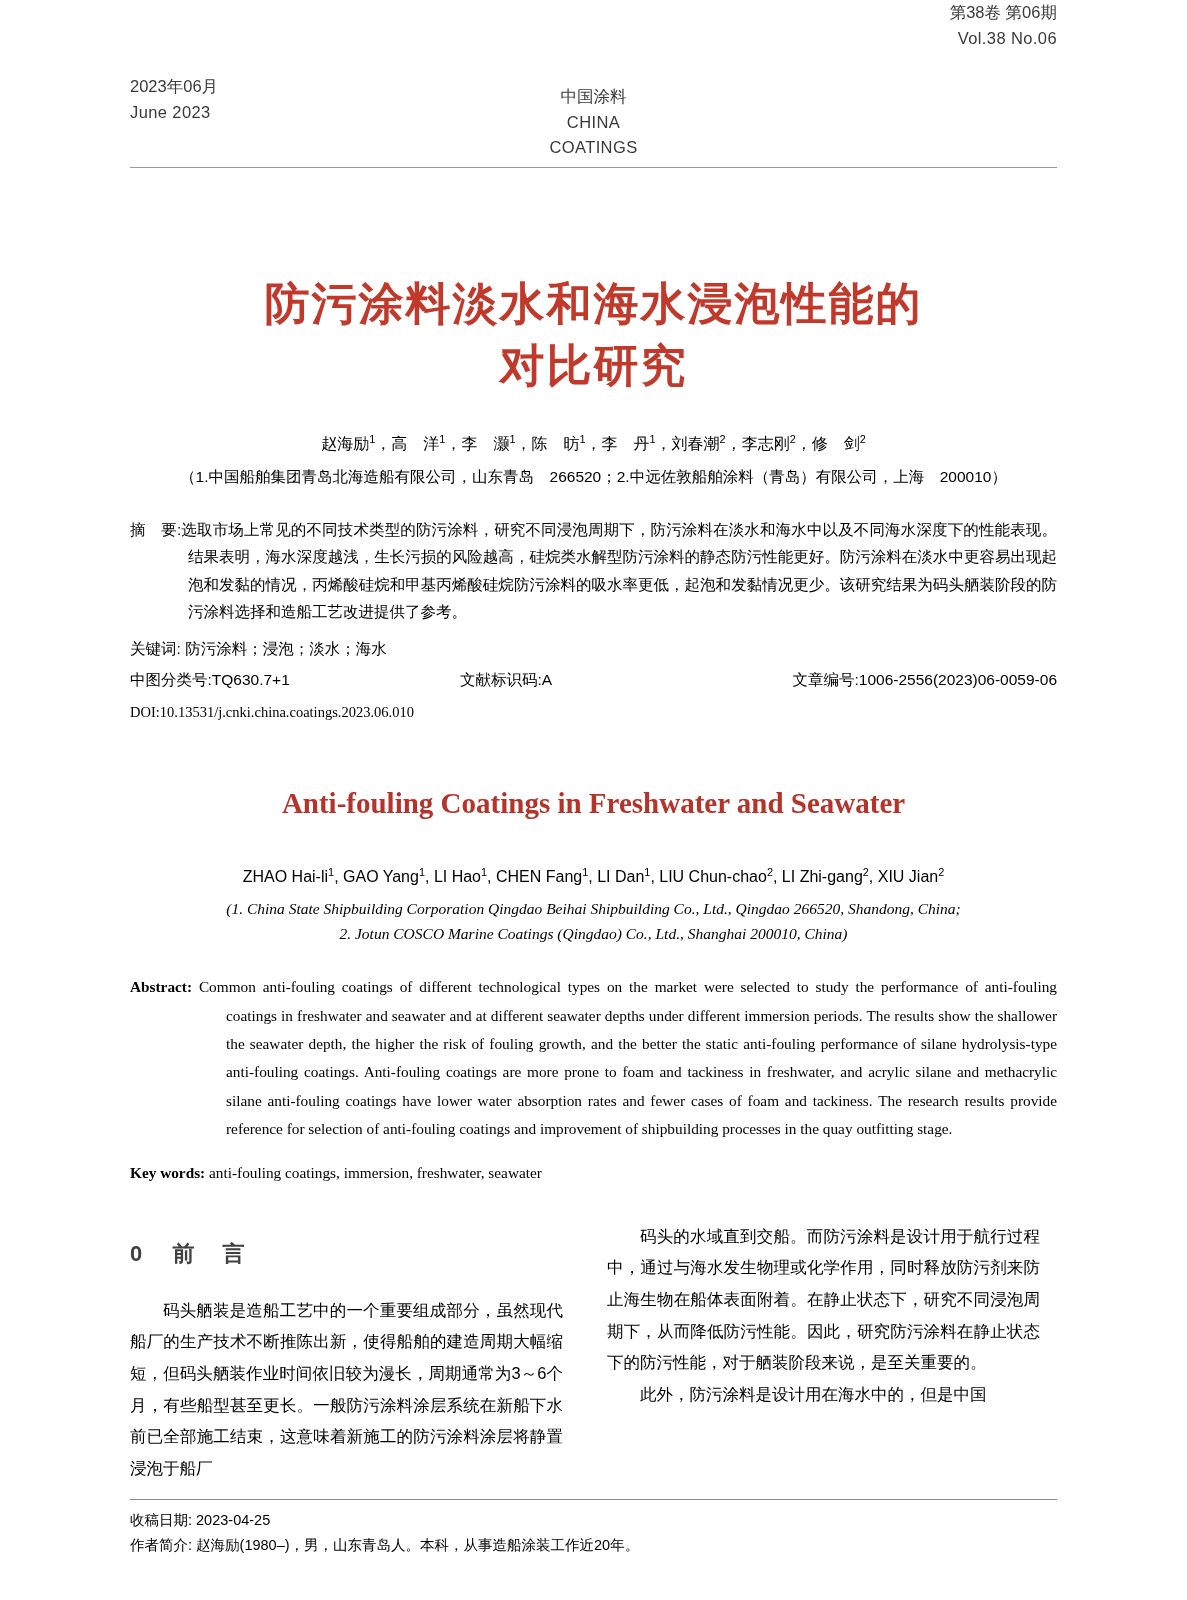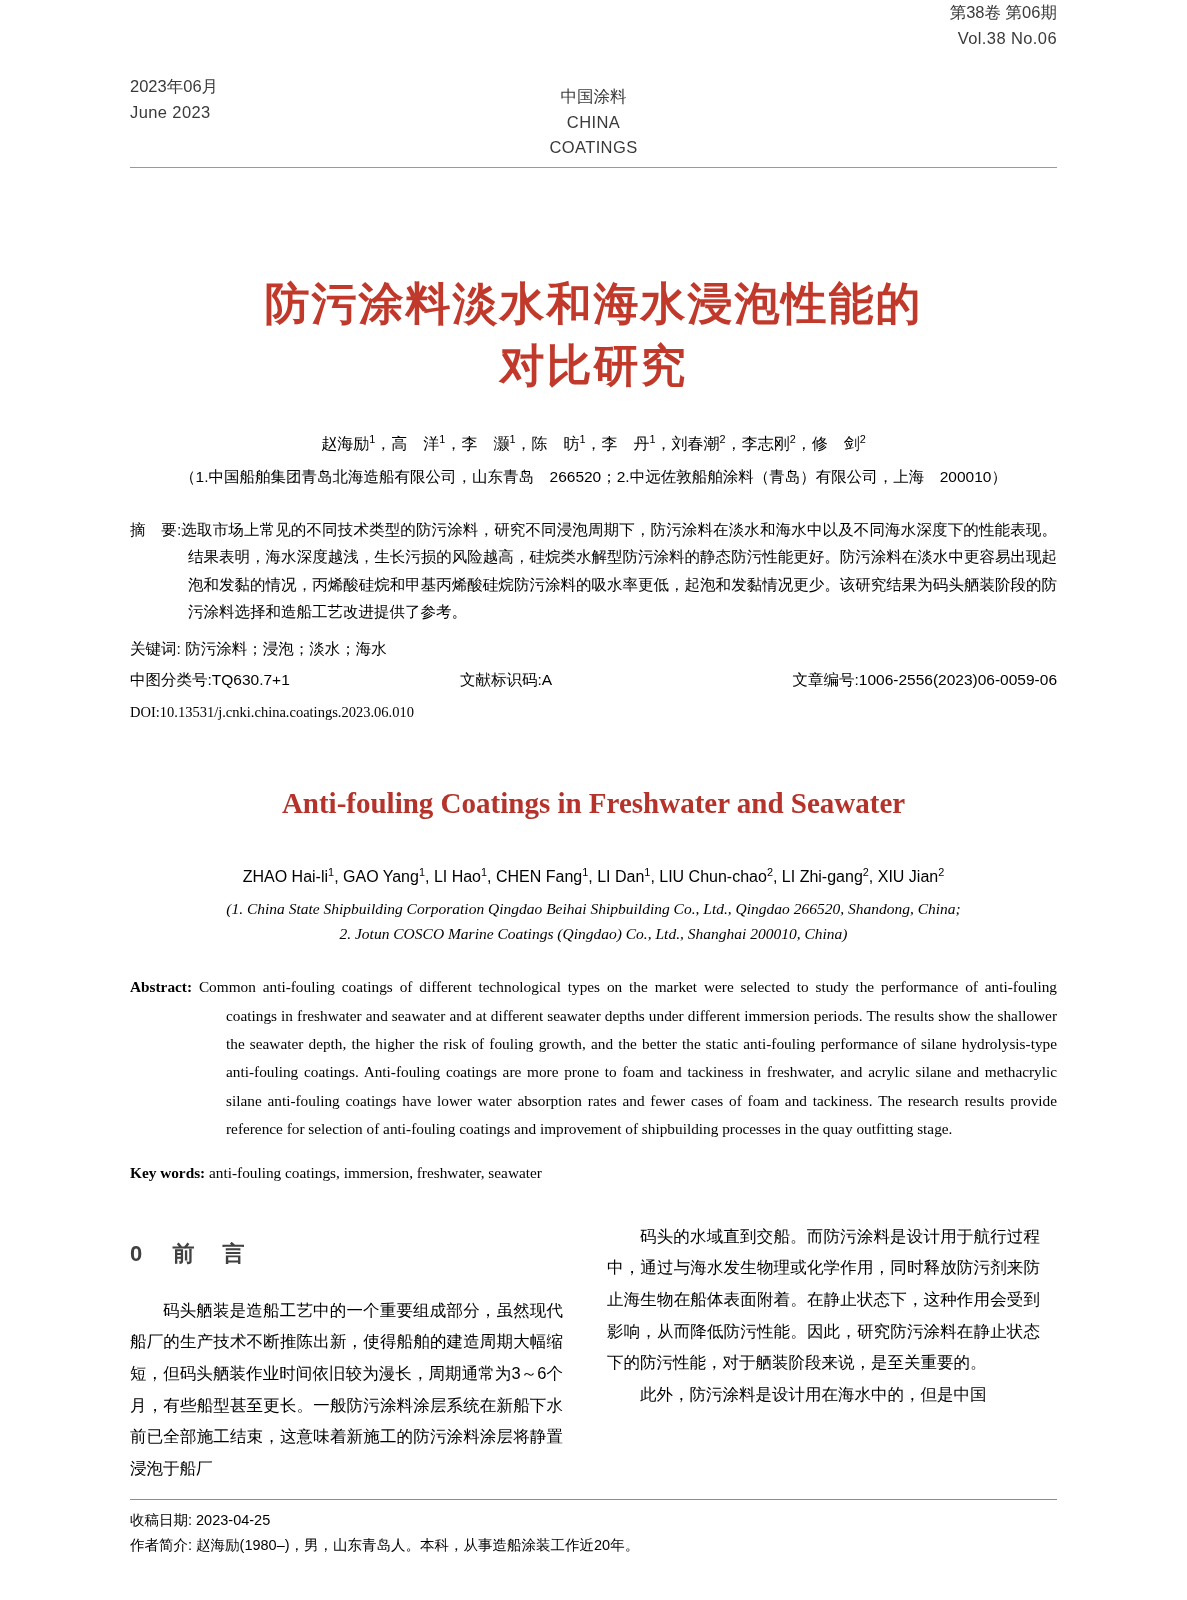--- a/index.html
+++ b/index.html
@@ -238,21 +238,21 @@
   <div class="section-head">
     <span>0</span>
     &nbsp;&nbsp;<span>前　言</span>
   </div>
 
   <div class="cols">
     <div class="col left">
       <p>码头舾装是造船工艺中的一个重要组成部分，虽然现代船厂的生产技术不断推陈出新，使得船舶的建造周期大幅缩短，但码头舾装作业时间依旧较为漫长，周期通常为3～6个月，有些船型甚至更长。一般防污涂料涂层系统在新船下水前已全部施工结束，这意味着新施工的防污涂料涂层将静置浸泡于船厂</p>
     </div>
     <div class="col right">
-      <p>码头的水域直到交船。而防污涂料是设计用于航行过程中，通过与海水发生物理或化学作用，同时释放防污剂来防止海生物在船体表面附着。在静止状态下，这种作用会受到影响，从而降低防污性能。因此，研究防污涂料在静止状态下的防污性能，对于舾装阶段来说，是至关重要的。</p>
+      <p>码头的水域直到交船。而防污涂料是设计用于航行过程中，通过与海水发生物理或化学作用，同时释放防污剂来防止海生物在船体表面附着。在静止状态下，研究不同浸泡周期下，从而降低防污性能。因此，研究防污涂料在静止状态下的防污性能，对于舾装阶段来说，是至关重要的。</p>
       <p>此外，防污涂料是设计用在海水中的，但是中国</p>
     </div>
   </div>
 
   <div class="footnote-wrap">
     <p>收稿日期: 2023-04-25</p>
     <p>作者简介: 赵海励(1980–)，男，山东青岛人。本科，从事造船涂装工作近20年。</p>
   </div>
 
 </div>

